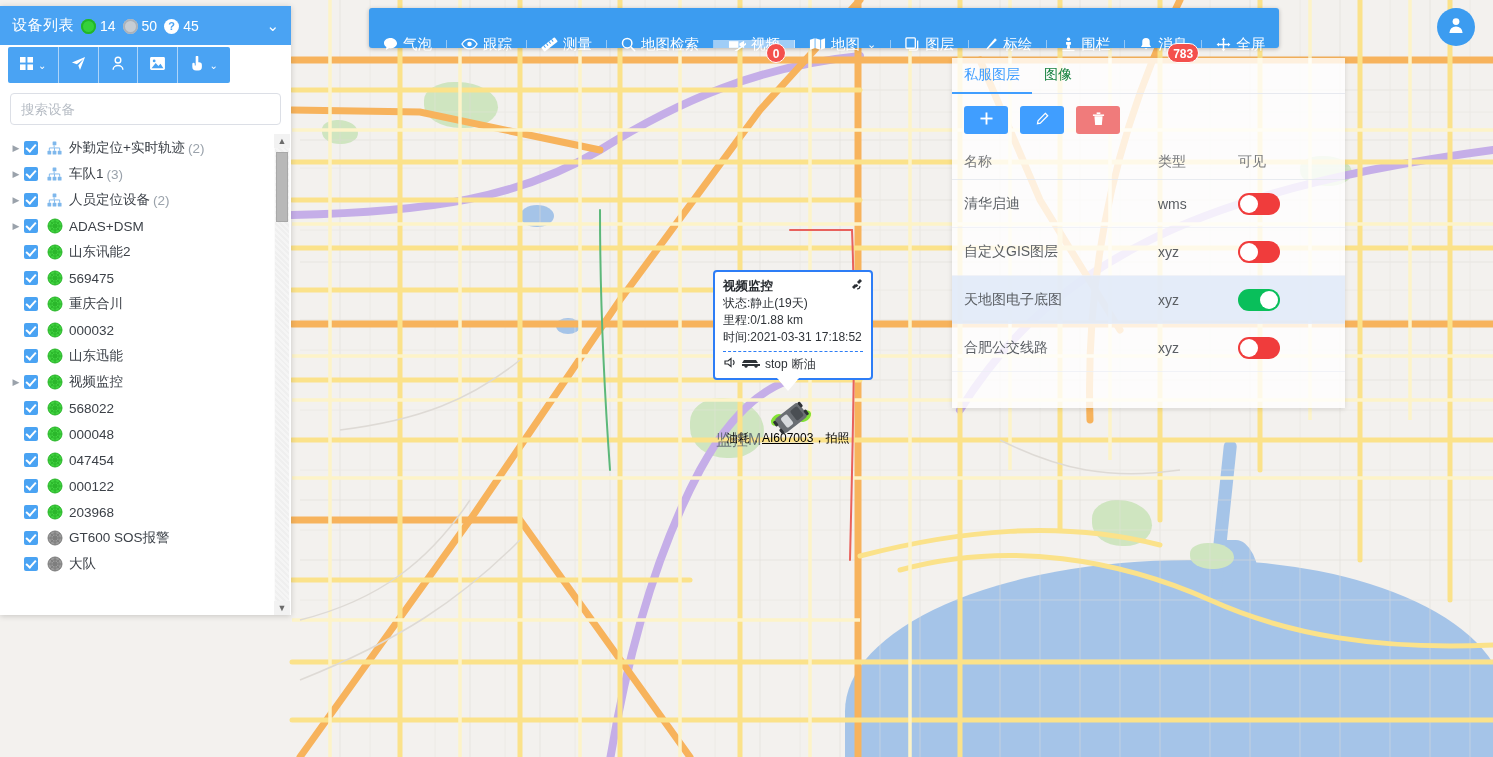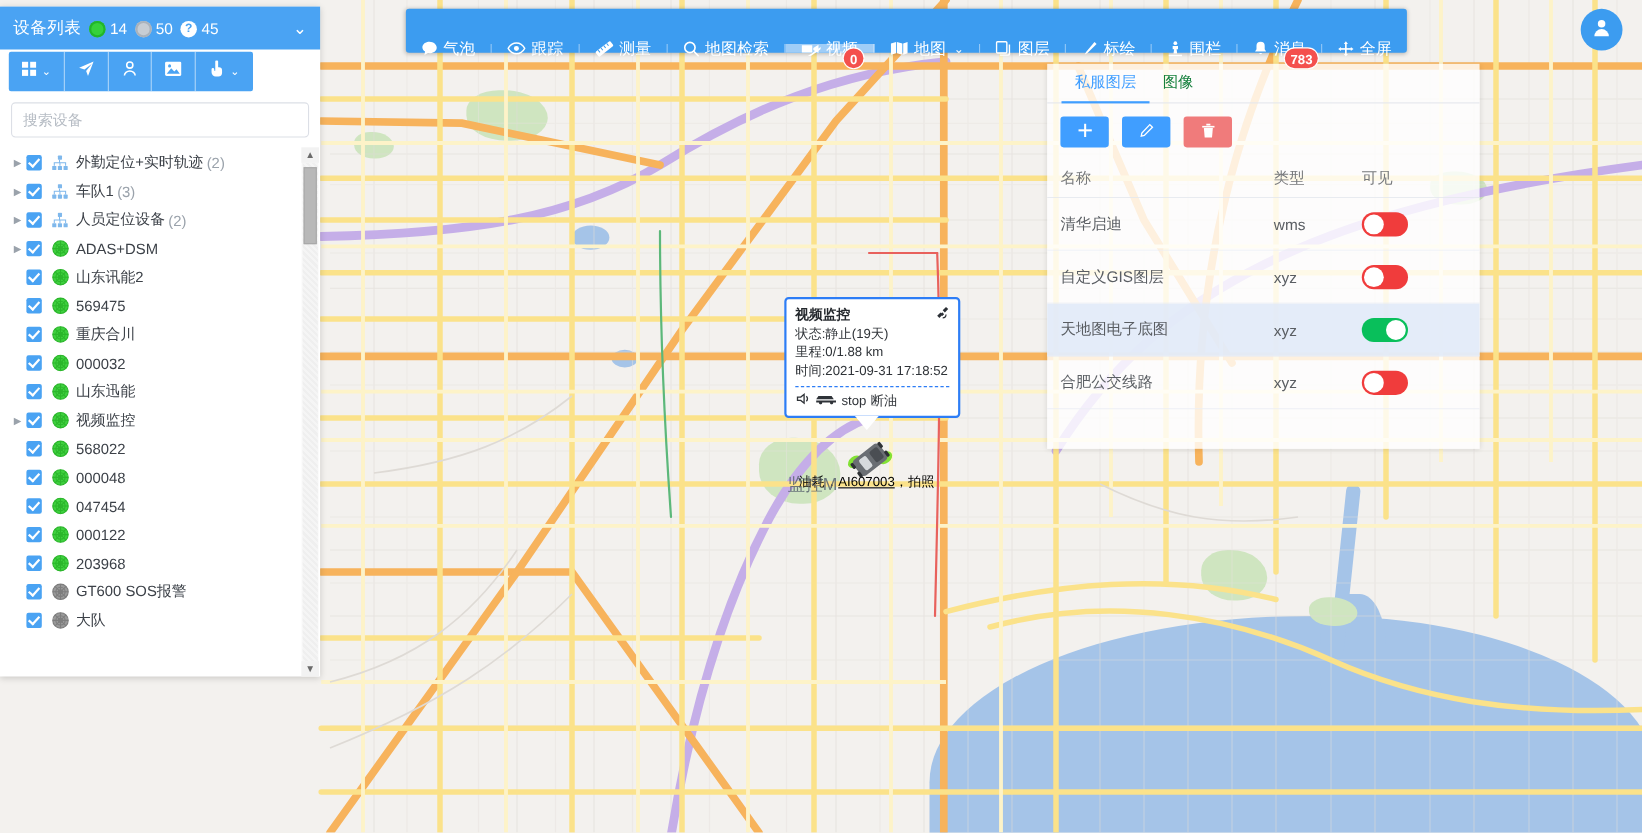--- a/index.html
+++ b/index.html
@@ -125,21 +125,21 @@
     align-items:center; justify-content:center; color:#6b6b6b; font-size:9px; background:#f2f2f2;}
   #sb-scroll .ar.up { top: 0; } #sb-scroll .ar.dn { bottom: 0; }
 
   
   #layerpanel {
     position: absolute; left: 952px; top: 58px; width: 393px; height: 350px;
     background: rgba(255,255,255,.80);
     z-index: 36;
     box-shadow: 0 1px 5px rgba(0,0,0,.12);
   }
-  #lp-tabs { display: flex; height: 36px; align-items: flex-end; padding: 0 13px;
+  #lp-tabs { display: flex; height: 36px; align-items: flex-end; padding: 0 0;
              border-bottom: 1px solid rgba(228,231,237,.9); }
   .lp-tab { padding: 0 12px 9px; font-size: 14px; color: #15803d; cursor: pointer; position: relative; }
   .lp-tab.active { color: #409eff; }
   .lp-tab.active::after { content:""; position:absolute; left:0; right:0; bottom:-1px; height:2px; background:#409eff; }
   #lp-actions { display: flex; gap: 12px; padding: 12px 12px 10px; }
   .lp-btn { width: 44px; height: 28px; border-radius: 3px; display:flex; align-items:center;
             justify-content:center; color:#fff; cursor:pointer; font-size: 14px; }
   .lp-btn.add { background: #409eff; } .lp-btn.edit { background: #409eff; }
   .lp-btn.del { background: #f07b7b; }
   #lp-table { width: 100%; }
@@ -288,21 +288,21 @@
       <span class="pu-sat">
         <svg width="16" height="16" viewBox="0 0 16 16" fill="#2b2f35">
           <path d="M3 9 L6 6 L8 8 L5 11 Z"></path>
             <path d="M8 4 L11 1 L13 3 L10 6 Z"></path>
           <rect x="6.4" y="6.4" width="2.4" height="2.4" transform="rotate(45 7.6 7.6)"></rect>
           <path d="M11 8 a3 3 0 0 1 -3 3" stroke="#2b2f35" stroke-width="1.1" fill="none"></path>
         </svg>
       </span>
       <div>状态:静止(19天)</div>
       <div>里程:0/1.88 km</div>
-      <div>时间:2021-09-31 17:18:52</div>
+      <div>时间:2021-03-31 17:18:52</div>
       <div class="pu-sep"></div>
       <div class="pu-actions">
         <span>
           <svg width="14" height="11" viewBox="0 0 14 11" fill="none" stroke="#2f3338" stroke-width="1.2">
             <path d="M2 4 h3 l3 -2.5 v8 l-3 -2.5 h-3 z" fill="none"></path>
             <path d="M10 3.2 a3 3 0 0 1 0 4.6"></path>
           </svg>
         </span>
         <span>
           <svg width="20" height="11" viewBox="0 0 20 11" fill="#2f3338">

